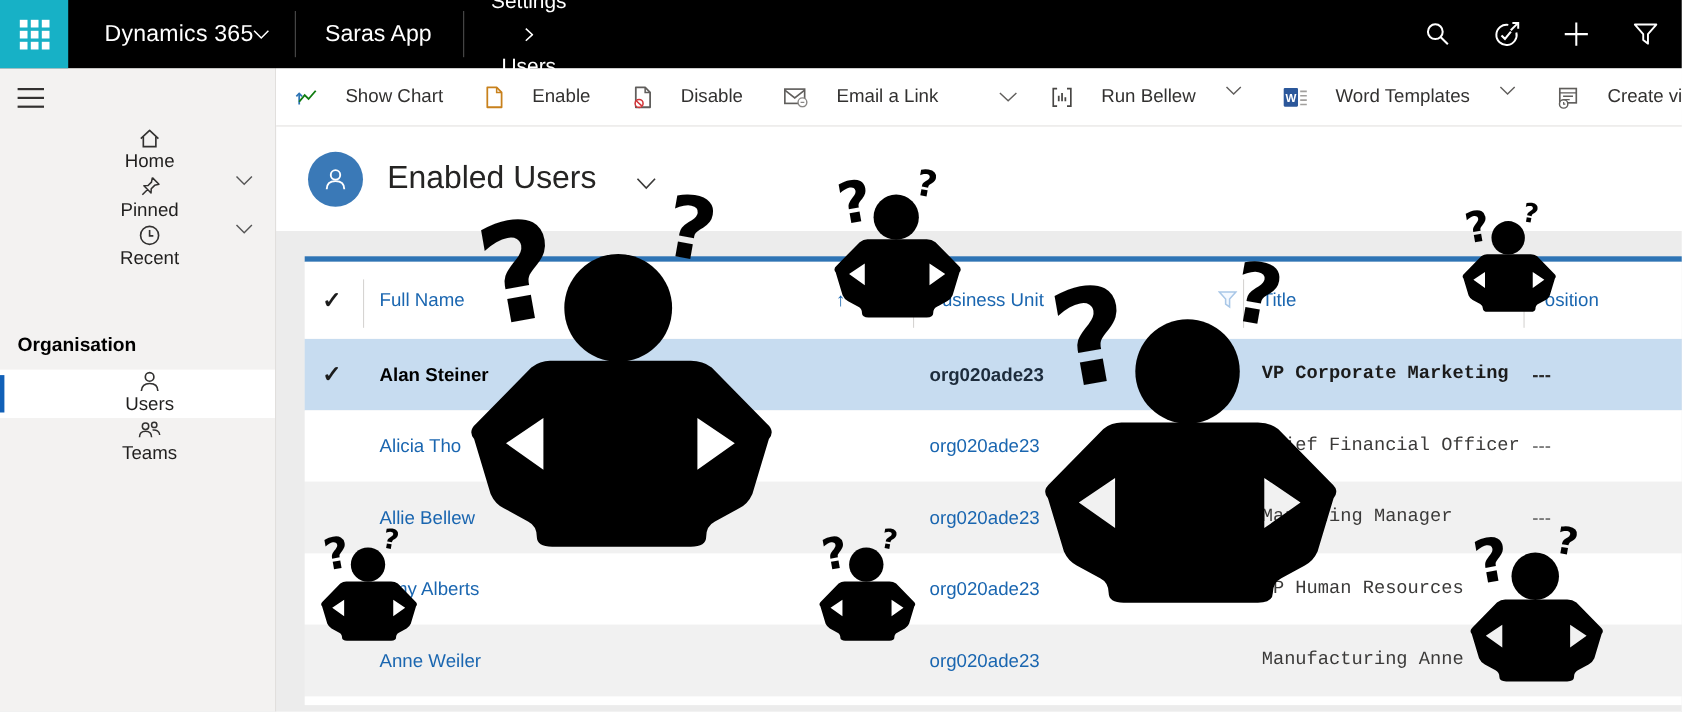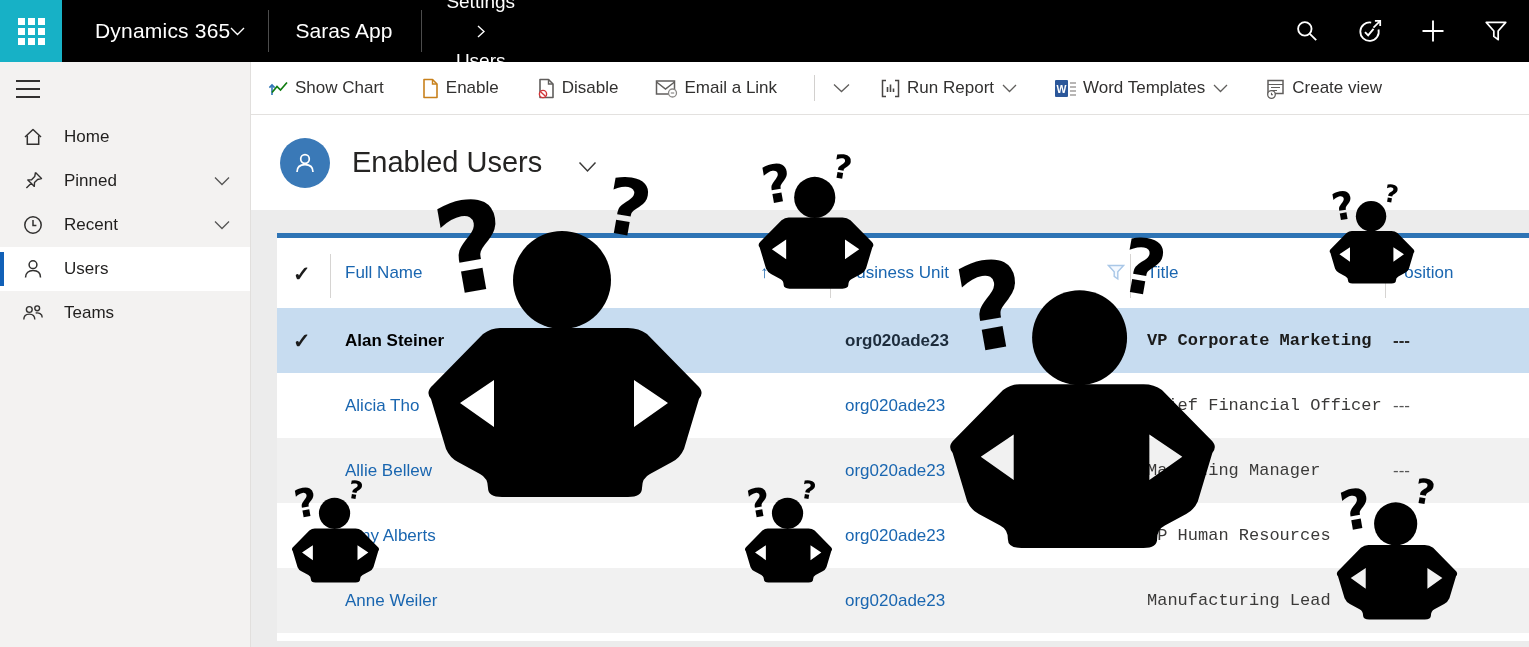--- a/index.html
+++ b/index.html
@@ -17,30 +17,30 @@
   .tb-sep2{width:1px;height:42px;background:#4c4c4c;margin-left:29px;}
   .crumbs{display:flex;align-items:center;gap:12px;margin-left:24px;font-size:19px;flex-direction:column;}
   .tb-icons{margin-left:auto;display:flex;align-items:center;gap:36px;padding-right:20px;}
   .tb-icons svg{display:block;cursor:pointer;}
   
   .sidebar{position:absolute;left:0;top:62px;width:250px;bottom:0;background:#f3f2f1;
            border-right:1px solid #e1dfdd;z-index:5;}
   .burger{margin:18px 0 0 16px;width:24px;height:18px;display:flex;flex-direction:column;justify-content:space-between;cursor:pointer;}
   .burger i{height:2.4px;background:#323130;display:block;}
   .nav{margin-top:17px;}
-  .nav-item{height:44px;display:flex;align-items:center;padding-left:22px;gap:20px;
-            font-size:17px;color:#201f1e;cursor:pointer;position:relative;}
+  .nav-item{height:44px;display:flex;align-items:center;padding-left:22px;
+            font-size:17px;color:#201f1e;cursor:pointer;position:relative;flex-direction:column;}
   .nav-item .chev{position:absolute;right:20px;}
   .section-title{margin:56px 0 12px 16px;font-weight:700;font-size:17.5px;color:#000;}
   .nav-item.selected{background:#fff;}
   .nav-item.selected::before{content:"";position:absolute;left:0;top:5px;bottom:5px;width:4px;background:#1160b7;}
   
   .cmdbar{position:absolute;left:251px;top:62px;right:0;height:52px;background:#fff;
           border-bottom:1px solid #e3e1df;display:flex;align-items:center;padding-left:17px;z-index:6;}
-  .tbtn{display:flex;align-items:center;gap:6px;margin-right:37px;font-size:17px;color:#323130;cursor:pointer;white-space:nowrap;}
+  .tbtn{display:flex;align-items:flex-start;gap:25px;margin-right:37px;font-size:17px;color:#323130;cursor:pointer;white-space:nowrap;}
   .tbtn .dd{margin-left:2px;}
   .cmd-sep{width:1px;height:26px;background:#d2d0ce;margin-right:18px;}
   .overflow-chev{margin-right:30px;cursor:pointer;display:flex;align-items:center;}
   
   .content{position:absolute;left:251px;top:115px;right:0;bottom:0;background:#fff;}
   .view-header{position:absolute;left:0;top:0;right:0;height:95px;display:flex;align-items:center;padding-left:29px;gap:22px;background:#fff;}
   .avatar{width:50px;height:50px;border-radius:50%;background:#3a79b7;display:flex;align-items:center;justify-content:center;flex:0 0 auto;}
   .view-title{font-size:29px;color:#252423;font-weight:400;}
   .view-chev{margin-left:14px;margin-top:8px;cursor:pointer;}
   .gray-zone{position:absolute;left:0;top:95px;right:0;bottom:0;background:#ececec;}
@@ -175,20 +175,21 @@
         <svg width="22" height="22" viewBox="0 0 22 22">
             <circle cx="11" cy="11" r="8.2" stroke="#323130" stroke-width="1.5" fill="none"></circle>
             <path d="M11,6 L11,11.4 L14.4,11.4" stroke="#323130" stroke-width="1.5" fill="none"></path>
           </svg>
         <span>Recent</span>
         <svg class="chev" width="16" height="10" viewBox="0 0 16 10">
             <path d="M1,1.5 L8,8.5 L15,1.5" stroke="#555" stroke-width="1.3" fill="none"></path>
           </svg>
       </div>
     </div>
+    <div class="section-title">Organisation</div>
     <div class="nav-item selected">
       <svg width="22" height="22" viewBox="0 0 22 22">
           <circle cx="11" cy="6.7" r="3.9" stroke="#323130" stroke-width="1.5" fill="none"></circle>
           <path d="M3.5,19.5 C3.5,14.8 6.8,12.6 11,12.6 C15.2,12.6 18.5,14.8 18.5,19.5" stroke="#323130" stroke-width="1.5" fill="none"></path>
         </svg>
       <span>Users</span>
     </div>
     <div class="nav-item">
       <svg width="22" height="22" viewBox="0 0 22 22">
           <circle cx="7.3" cy="7.5" r="2.9" stroke="#323130" stroke-width="1.4" fill="none"></circle>
@@ -239,21 +240,21 @@
       <svg width="17" height="10" viewBox="0 0 17 10">
           <path d="M1,1.5 L8.5,8.5 L16,1.5" stroke="#605e5c" stroke-width="1.3" fill="none"></path>
         </svg>
     </div>
     <div class="tbtn">
       <svg width="21" height="21" viewBox="0 0 21 21">
           <path d="M6,2.5 L2.5,2.5 L2.5,18.5 L6,18.5" stroke="#484644" stroke-width="1.5" fill="none"></path>
           <path d="M15,2.5 L18.5,2.5 L18.5,18.5 L15,18.5" stroke="#484644" stroke-width="1.5" fill="none"></path>
           <path d="M7.5,14 L7.5,9 M10.5,14 L10.5,6.5 M13.5,14 L13.5,10.5" stroke="#484644" stroke-width="1.6"></path>
         </svg>
-      <span>Run Report</span>
+      <span>Run Bellew</span>
       <svg class="dd" width="15" height="9" viewBox="0 0 15 9">
           <path d="M1,1 L7.5,7.5 L14,1" stroke="#605e5c" stroke-width="1.3" fill="none"></path>
         </svg>
     </div>
     <div class="tbtn">
       <svg width="23" height="21" viewBox="0 0 23 21">
           <rect x="1" y="2" width="13" height="17" rx="1" fill="#2b579a"></rect>
           <text x="7.5" y="14.5" text-anchor="middle" font-size="10.5" font-weight="bold" fill="#fff" font-family="Liberation Sans,sans-serif">W</text>
           <path d="M16,5 L22,5 M16,9 L22,9 M16,13 L22,13 M16,17 L22,17" stroke="#a19f9d" stroke-width="1.5"></path>
         </svg>
@@ -332,21 +333,21 @@
         <div class="cell c-check"></div>
         <div class="cell c-name t-name">Amy Alberts</div>
         <div class="cell c-bu t-bu">org020ade23</div>
         <div class="cell c-title t-title">VP Human Resources</div>
         <div class="cell c-pos t-pos">---</div>
       </div>
       <div class="trow alt">
         <div class="cell c-check"></div>
         <div class="cell c-name t-name">Anne Weiler</div>
         <div class="cell c-bu t-bu">org020ade23</div>
-        <div class="cell c-title t-title">Manufacturing Lead</div>
+        <div class="cell c-title t-title">Manufacturing Anne</div>
         <div class="cell c-pos t-pos">---</div>
       </div>
       <div class="bottom-gap"></div>
     </div>
   </div>
 
   <svg class="overlay" style="left:420px;top:160px" width="290" height="345" viewBox="0 0 290 345">
       <use href="#confused-person"></use>
     </svg>
   <svg class="overlay" style="left:755px;top:147px" width="122" height="145" viewBox="0 0 290 345">

